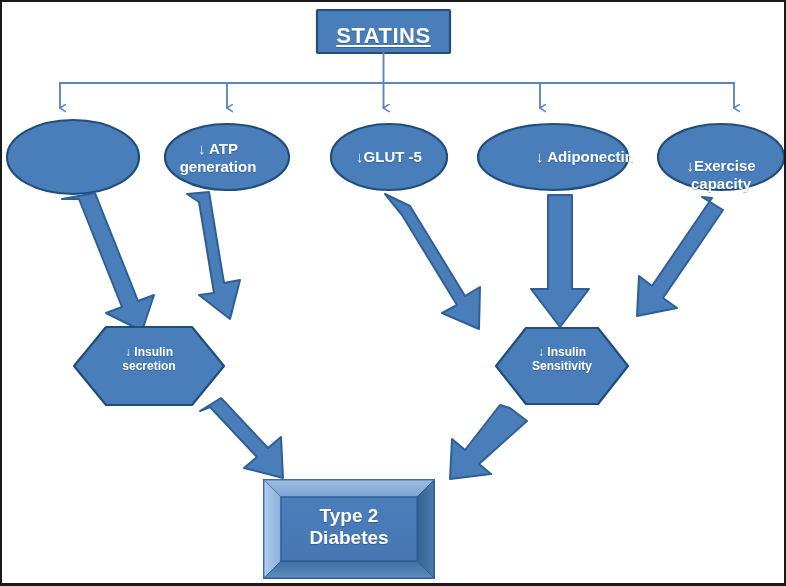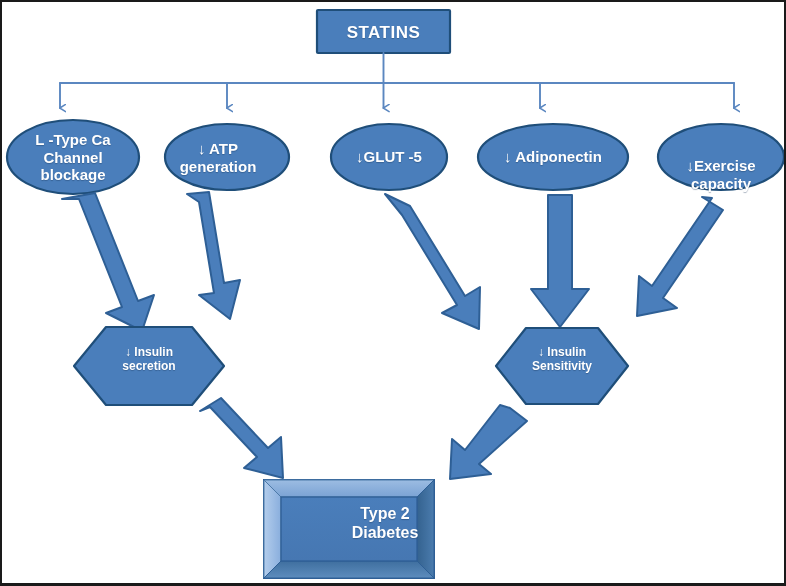--- a/index.html
+++ b/index.html
@@ -33,24 +33,24 @@
   .node-label {
     position: absolute;
     color: #ffffff;
     font-weight: bold;
     text-align: center;
     line-height: 1.18;
     pointer-events: none;
     text-shadow: 0 1px 1px rgba(20,45,80,0.35);
     white-space: pre-line;
   }
-  .lbl-statins   { font-size: 17px; letter-spacing: 0.5px; }
+  .lbl-statins   { font-size: 22px; letter-spacing: 0.5px; text-decoration: underline; }
   .lbl-ellipse   { font-size: 15px; }
   .lbl-hex       { font-size: 12px; }
-  .lbl-terminal  { font-size: 16px; margin-left: 36px; }
+  .lbl-terminal  { font-size: 19px; }
 </style>
 </head>
 <body>
 
 <div id="canvas">
 
   <svg id="diagram-svg" viewBox="0 0 786 586" xmlns="http://www.w3.org/2000/svg">
     <defs>
       <marker id="thinArrow" markerWidth="9" markerHeight="9" refX="4.2" refY="6.4" orient="auto" markerUnits="userSpaceOnUse">
         <path d="M0.6,0.8 L4.2,6.6 L7.8,0.8" fill="none" stroke="#5b87c0" stroke-width="1.5" stroke-linecap="round" stroke-linejoin="round"></path>
@@ -147,30 +147,27 @@
       <polygon points="262,478 432,478 415,495 279,495" fill="url(#bevelTop)" stroke="#4d7aa8" stroke-width="1"></polygon>
       <polygon points="262,478 279,495 279,559 262,576" fill="url(#bevelLeft)" stroke="#4d7aa8" stroke-width="1"></polygon>
       <polygon points="432,478 432,576 415,559 415,495" fill="url(#bevelRight)" stroke="#2e5f95" stroke-width="1"></polygon>
       <polygon points="262,576 432,576 415,559 279,559" fill="url(#bevelBottom)" stroke="#2e5f95" stroke-width="1"></polygon>
       <rect x="279" y="495" width="136" height="64" fill="url(#innerPanel)" stroke="#2e5f95" stroke-width="1.3"></rect>
     </g>
   </svg>
 
   <div class="node-label lbl-statins" style="left:315px; top:21px; width:133px;">STATINS</div>
 
-  <div class="node-label lbl-ellipse" style="left:5px; top:129px; width:132px;">L -Type Ca
-Channel
-blockage</div>
 
   <div class="node-label lbl-ellipse" style="left:146px; top:138px; width:140px;">↓ ATP
 generation</div>
 
   <div class="node-label lbl-ellipse" style="left:329px; top:146px; width:116px;">↓GLUT -5</div>
 
-  <div class="node-label lbl-ellipse" style="left:476px; top:146px; width:150px;">↓ Adiponectin</div>
+  <div class="node-label lbl-ellipse" style="left:476px; top:146px; width:150px;padding-left:32px;">↓ Adiponectin</div>
 
   <div class="node-label lbl-ellipse" style="left:656px; top:138px; width:126px;margin-top:17px;">↓Exercise
 capacity</div>
 
   <div class="node-label lbl-hex" style="left:82px; top:343px; width:130px;">↓ Insulin
 secretion</div>
 
   <div class="node-label lbl-hex" style="left:498px; top:343px; width:124px;">↓ Insulin
 Sensitivity</div>
 

